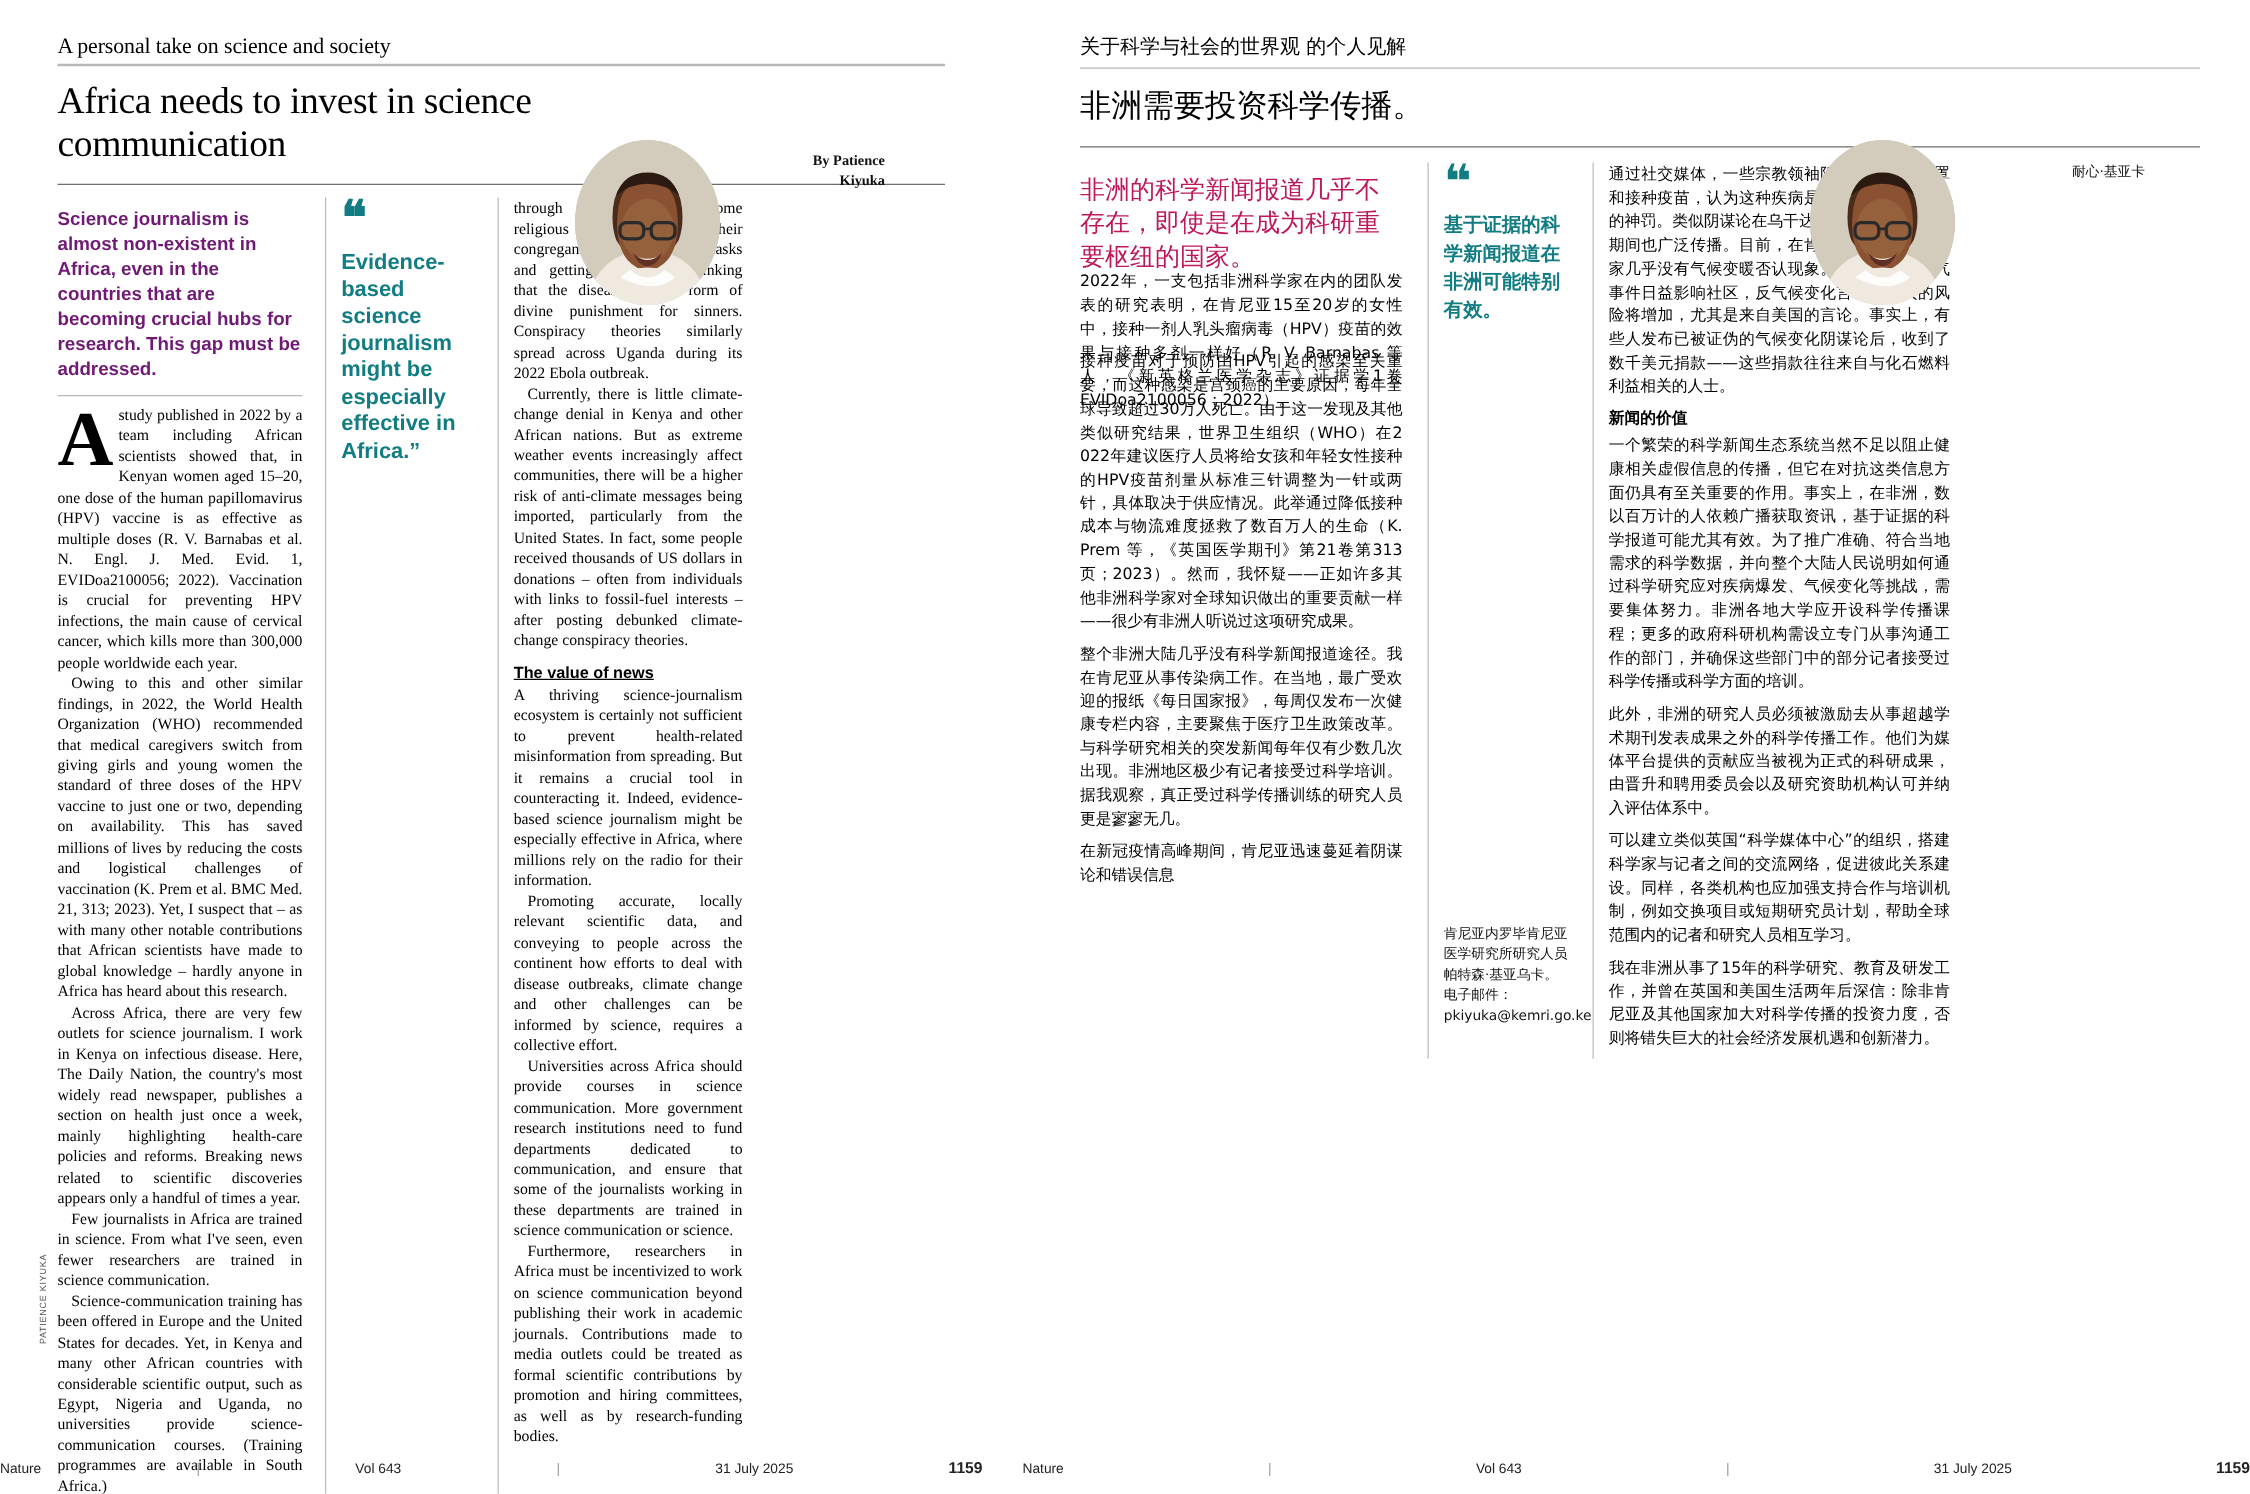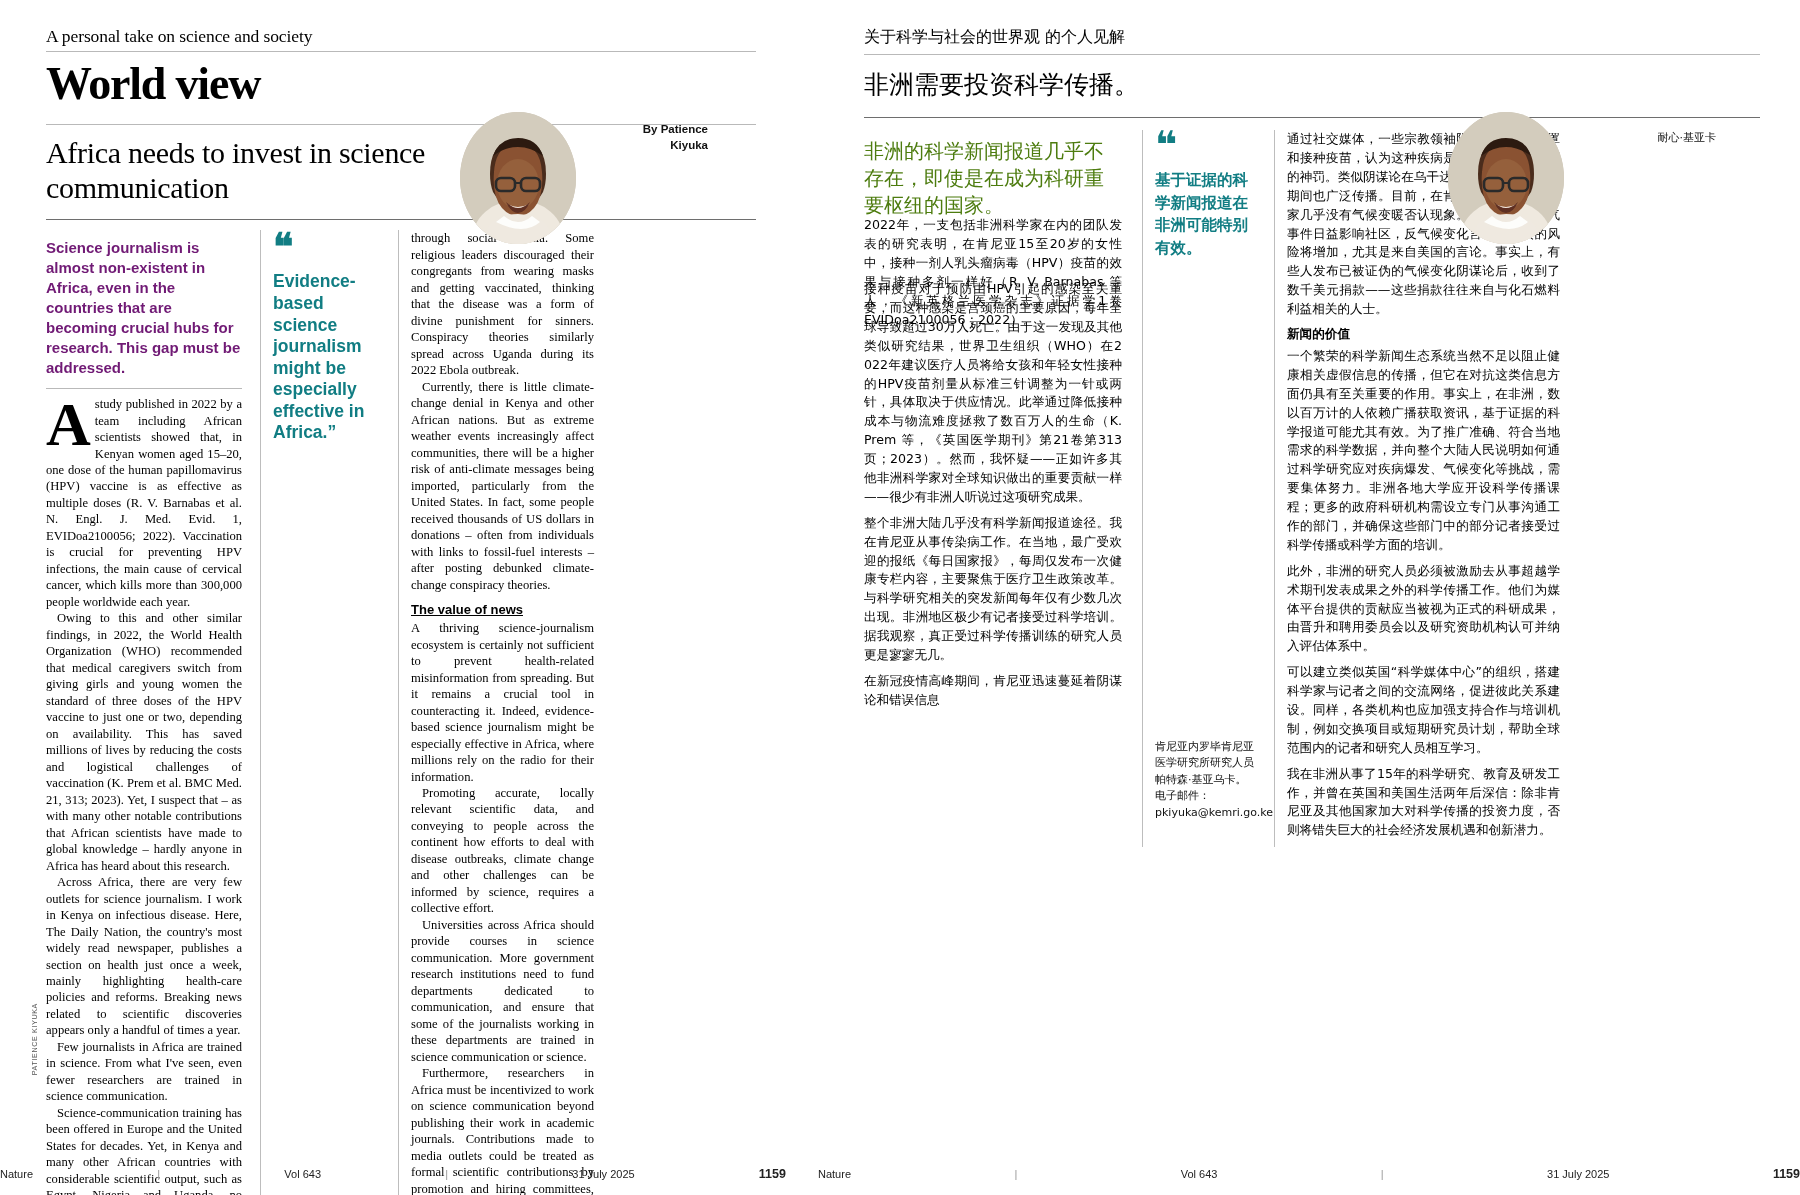--- a/index.html
+++ b/index.html
@@ -32,21 +32,21 @@
   }
   .head-block { position:relative; }
   .headline {
     font-family:"Liberation Serif", serif;
     font-size:30px; line-height:1.17; color:#000;
     letter-spacing:-0.3px;
     padding:10px 0 14px 0; max-width:430px;
   }
   .byline {
     position:absolute; right:48px; top:96px;
-    font-family:Liberation Sans, sans-serif;
+    font-family:Liberation Serif, serif;
     font-weight:bold; font-size:11.5px; line-height:1.35;
     text-align:right; color:#111; width:120px;
   }
   .portrait {
     position:absolute; right:180px; top:86px;
     width:116px; height:132px; border-radius:50%;
     overflow:hidden; background:#cfc7b8;
   }
   .portrait svg { display:block; }
 
@@ -105,21 +105,21 @@
   .zh-headline { font-size:25px; line-height:1.3; color:#000; padding:14px 0 16px 0; max-width:460px;}
   .zh-byline {
     position:absolute; right:44px; top:104px;
     font-size:11px; text-align:right; color:#111; width:130px;
   }
   .zh-portrait { position:absolute; right:196px; top:86px;
     width:116px; height:132px; border-radius:50%; overflow:hidden; background:#cfc7b8; }
   .zh-cols { display:flex; gap:20px; margin-top:12px; }
   .zh-col { width:258px; }
   .zh-colq { width:112px; }
-  .zh-stand { font-size:20px; line-height:1.36; color:#4d7c0f; padding:8px 0 8px 0; }
+  .zh-stand { font-size:20px; line-height:1.36; color:#be185d; padding:8px 0 8px 0; }
   .zh-body { font-size:12.6px; line-height:1.5; color:#000; text-align:justify; }
   .zh-body p { margin:0 0 7px 0; }
   .zh-sub { font-size:12.6px; font-weight:bold; margin:6px 0 4px 0; }
   .zh-pq { color:#117d83; font-weight:bold; font-size:15.5px; line-height:1.45; padding-top:6px; }
   .zh-bio { font-size:11px; line-height:1.5; color:#111; }
   .overlap { position:relative; }
   .overlap .ov {
     position:absolute; left:0; right:0; top:86px;
     font-size:12.6px; line-height:1.5; color:#000; text-align:justify;
   }
@@ -129,21 +129,20 @@
 
 <div class="spread">
 
   <div class="page page-left">
 
     <div class="sidecred">PATIENCE KIYUKA</div>
 
     <div class="head-block">
       <div class="kicker">A personal take on science and society</div>
       <div class="rule"></div>
-      <div class="masthead">World view</div>
       <div class="rule"></div>
       <div class="headline">Africa needs to invest in science communication</div>
 
       <div class="portrait">
         <svg width="116" height="132" viewBox="0 0 116 132" aria-hidden="true">
           <rect width="116" height="132" fill="#d3ccbd"></rect>
           <ellipse cx="58" cy="128" rx="46" ry="40" fill="#efe9df"></ellipse>
           <path d="M30 62 q0-34 28-34 q28 0 28 34 q0 10-3 18 q-9 16-25 16 q-16 0-25-16 q-3-8-3-18z" fill="#4a2c1c"></path>
           <path d="M34 60 q2-28 24-28 q22 0 24 28 q2 24-8 36 q-7 8-16 8 q-9 0-16-8 q-10-12-8-36z" fill="#8a5232"></path>
           <ellipse cx="58" cy="72" rx="21" ry="25" fill="#95603c"></ellipse>

